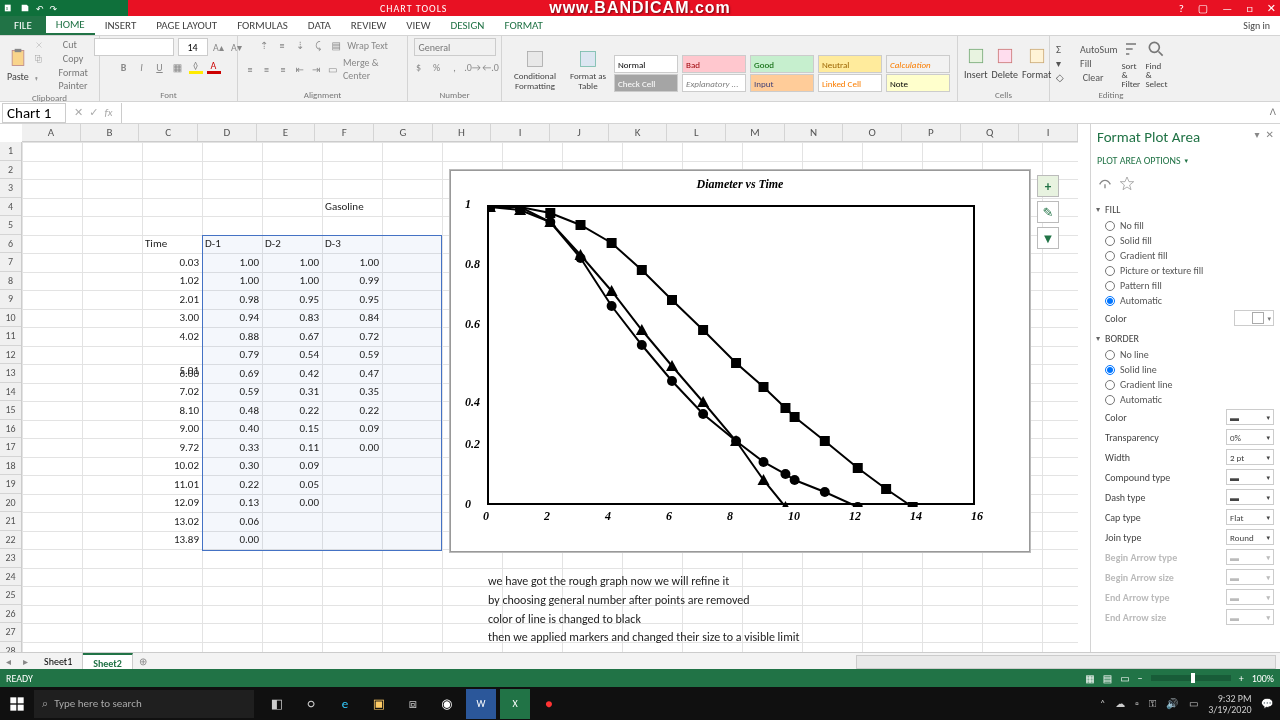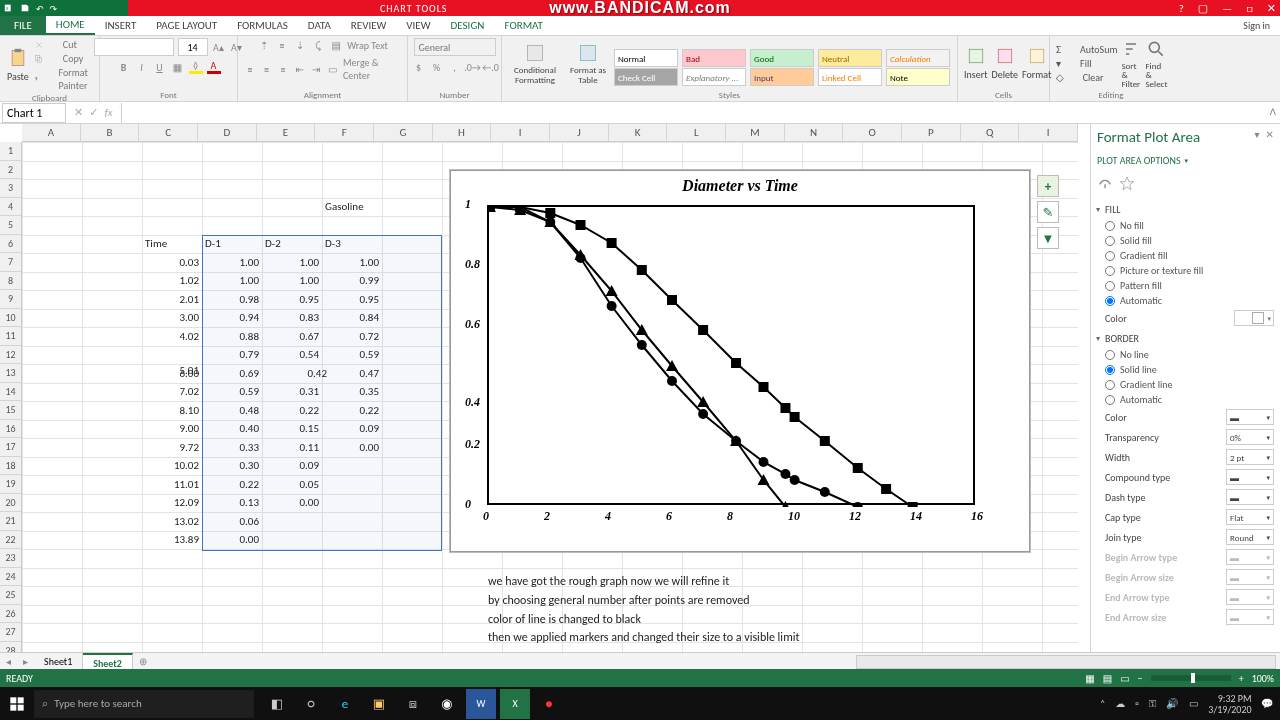--- a/index.html
+++ b/index.html
@@ -48,21 +48,21 @@
 .sc-neutral { background:#ffeb9c; color:#9c6500; }
 .sc-calc { background:#f2f2f2; color:#fa7d00; font-style:italic; }
 .sc-check { background:#a5a5a5; color:#fff; }
 .sc-expl { background:#fff; color:#7f7f7f; font-style:italic; }
 .sc-input { background:#ffcc99; color:#3f3f76; }
 .sc-linked { background:#fff; color:#fa7d00; }
 .sc-note { background:#ffffcc; }
 
 
 .fbar { height:22px; border-bottom:1px solid #d4d4d4; display:flex; align-items:center; }
-.namebox { width:64px; height:20px; border:1px solid #ccc; margin-left:2px; font-size:12px; padding-left:4px; display:flex; align-items:center; }
+.namebox { width:64px; height:20px; border:1px solid #ccc; margin-left:2px; font-size:15px; padding-left:4px; display:flex; align-items:center; }
 .fbar .fxbtns { display:flex; gap:6px; padding:0 8px; color:#aaa; font-size:11px; }
 .fbar .fline { flex:1; height:20px; border-left:1px solid #ccc; }
 
 
 .sheet-area { position:absolute; top:124px; left:0; right:0; bottom:35px; display:flex; }
 .grid-wrap { flex:1; position:relative; overflow:hidden; }
 .colhdrs { position:absolute; top:0; left:22px; right:12px; height:18px; display:flex; background:#f0f0f0; border-bottom:1px solid #ccc; }
 .colhdr { width:60px; border-right:1px solid #d4d4d4; text-align:center; font-size:11px; color:#555; line-height:18px; }
 .rowhdrs { position:absolute; top:18px; left:0; width:22px; bottom:0; background:#f0f0f0; border-right:1px solid #ccc; }
 .rowhdr { height:18.5px; border-bottom:1px solid #d4d4d4; text-align:center; font-size:10px; color:#555; line-height:18.5px; }
@@ -70,21 +70,21 @@
 .gridlines { position:absolute; inset:0; }
 .gl-v { position:absolute; top:0; bottom:0; width:1px; background:#e3e3e3; }
 .gl-h { position:absolute; left:0; right:0; height:1px; background:#e3e3e3; }
 .cell { position:absolute; height:18.5px; font-size:11px; padding:0 3px; display:flex; align-items:center; color:#222; }
 .cell.right { justify-content:flex-end; }
 .data-sel { position:absolute; border:1px solid #4472c4; background:rgba(68,114,196,.06); pointer-events:none; }
 
 
 .chart { position:absolute; left:450px; top:46px; width:580px; height:382px; background:#fff; border:1px solid #999; box-shadow:0 0 0 1px #bbb; }
 .chart-inner { position:absolute; inset:4px; }
-.chart-title { text-align:center; font-family:"Times New Roman",serif; font-style:italic; font-weight:bold; font-size:16px; margin-top:2px; }
+.chart-title { text-align:center; font-family:"Times New Roman",serif; font-style:italic; font-weight:bold; font-size:12px; margin-top:2px; }
 .plot { position:absolute; left:32px; top:30px; width:488px; height:300px; border:2px solid #000; }
 .legend { position:absolute; right:14px; top:60px; font-family:"Times New Roman",serif; font-style:italic; font-weight:bold; font-size:13px; }
 .legend div { display:flex; align-items:center; gap:6px; margin:14px 0; }
 .lg-sq { width:10px; height:10px; background:#000; }
 .lg-ci { width:10px; height:10px; background:#000; border-radius:50%; }
 .lg-tr { width:0; height:0; border-left:6px solid transparent; border-right:6px solid transparent; border-bottom:10px solid #000; }
 .chart .ax { position:absolute; font-family:"Times New Roman",serif; font-style:italic; font-weight:bold; font-size:12px; }
 .chart-side { position:absolute; right:-30px; top:4px; display:flex; flex-direction:column; gap:4px; }
 .chart-side div { width:22px; height:22px; border:1px solid #bbb; background:#fff; display:flex; align-items:center; justify-content:center; font-size:13px; color:#217346; }
 
@@ -296,21 +296,20 @@
         </div>
         <div class="row">
           <div class="style-cell sc-check">Check Cell</div>
           <div class="style-cell sc-expl">Explanatory ...</div>
           <div class="style-cell sc-input">Input</div>
           <div class="style-cell sc-linked">Linked Cell</div>
           <div class="style-cell sc-note">Note</div>
         </div>
       </div>
     </div>
-    <div class="glabel">Styles</div>
   </div>
   <div class="rgroup" style="width:92px">
     <div class="gbody">
       <div class="bigbtn" style="width:28px">
           <svg viewBox="0 0 24 24">
             <rect x="4" y="4" width="16" height="16" fill="#e8f3e0" stroke="#7a7"></rect>
           </svg>
           <span>Insert</span>
         </div>
       <div class="bigbtn" style="width:28px">
@@ -499,21 +498,21 @@
         <div class="cell right" style="left: 120px; top: 185px; width: 60px;">4.02</div>
         <div class="cell right" style="left: 180px; top: 185px; width: 60px;">0.88</div>
         <div class="cell right" style="left: 240px; top: 185px; width: 60px;">0.67</div>
         <div class="cell right" style="left: 300px; top: 185px; width: 60px;">0.72</div>
         <div class="cell right" style="left: 120px; top: 219px; width: 60px;">5.01</div>
         <div class="cell right" style="left: 180px; top: 203.5px; width: 60px;">0.79</div>
         <div class="cell right" style="left: 240px; top: 203.5px; width: 60px;">0.54</div>
         <div class="cell right" style="left: 300px; top: 203.5px; width: 60px;">0.59</div>
         <div class="cell right" style="left: 120px; top: 222px; width: 60px;">6.00</div>
         <div class="cell right" style="left: 180px; top: 222px; width: 60px;">0.69</div>
-        <div class="cell right" style="left: 248px; top: 222px; width: 60px;">0.42</div>
+        <div class="cell right" style="left: 240px; top: 222px; width: 60px;">0.42</div>
         <div class="cell right" style="left: 300px; top: 222px; width: 60px;">0.47</div>
         <div class="cell right" style="left: 120px; top: 240.5px; width: 60px;">7.02</div>
         <div class="cell right" style="left: 180px; top: 240.5px; width: 60px;">0.59</div>
         <div class="cell right" style="left: 240px; top: 240.5px; width: 60px;">0.31</div>
         <div class="cell right" style="left: 300px; top: 240.5px; width: 60px;">0.35</div>
         <div class="cell right" style="left: 120px; top: 259px; width: 60px;">8.10</div>
         <div class="cell right" style="left: 180px; top: 259px; width: 60px;">0.48</div>
         <div class="cell right" style="left: 240px; top: 259px; width: 60px;">0.22</div>
         <div class="cell right" style="left: 300px; top: 259px; width: 60px;">0.22</div>
         <div class="cell right" style="left: 120px; top: 277.5px; width: 60px;">9.00</div>

